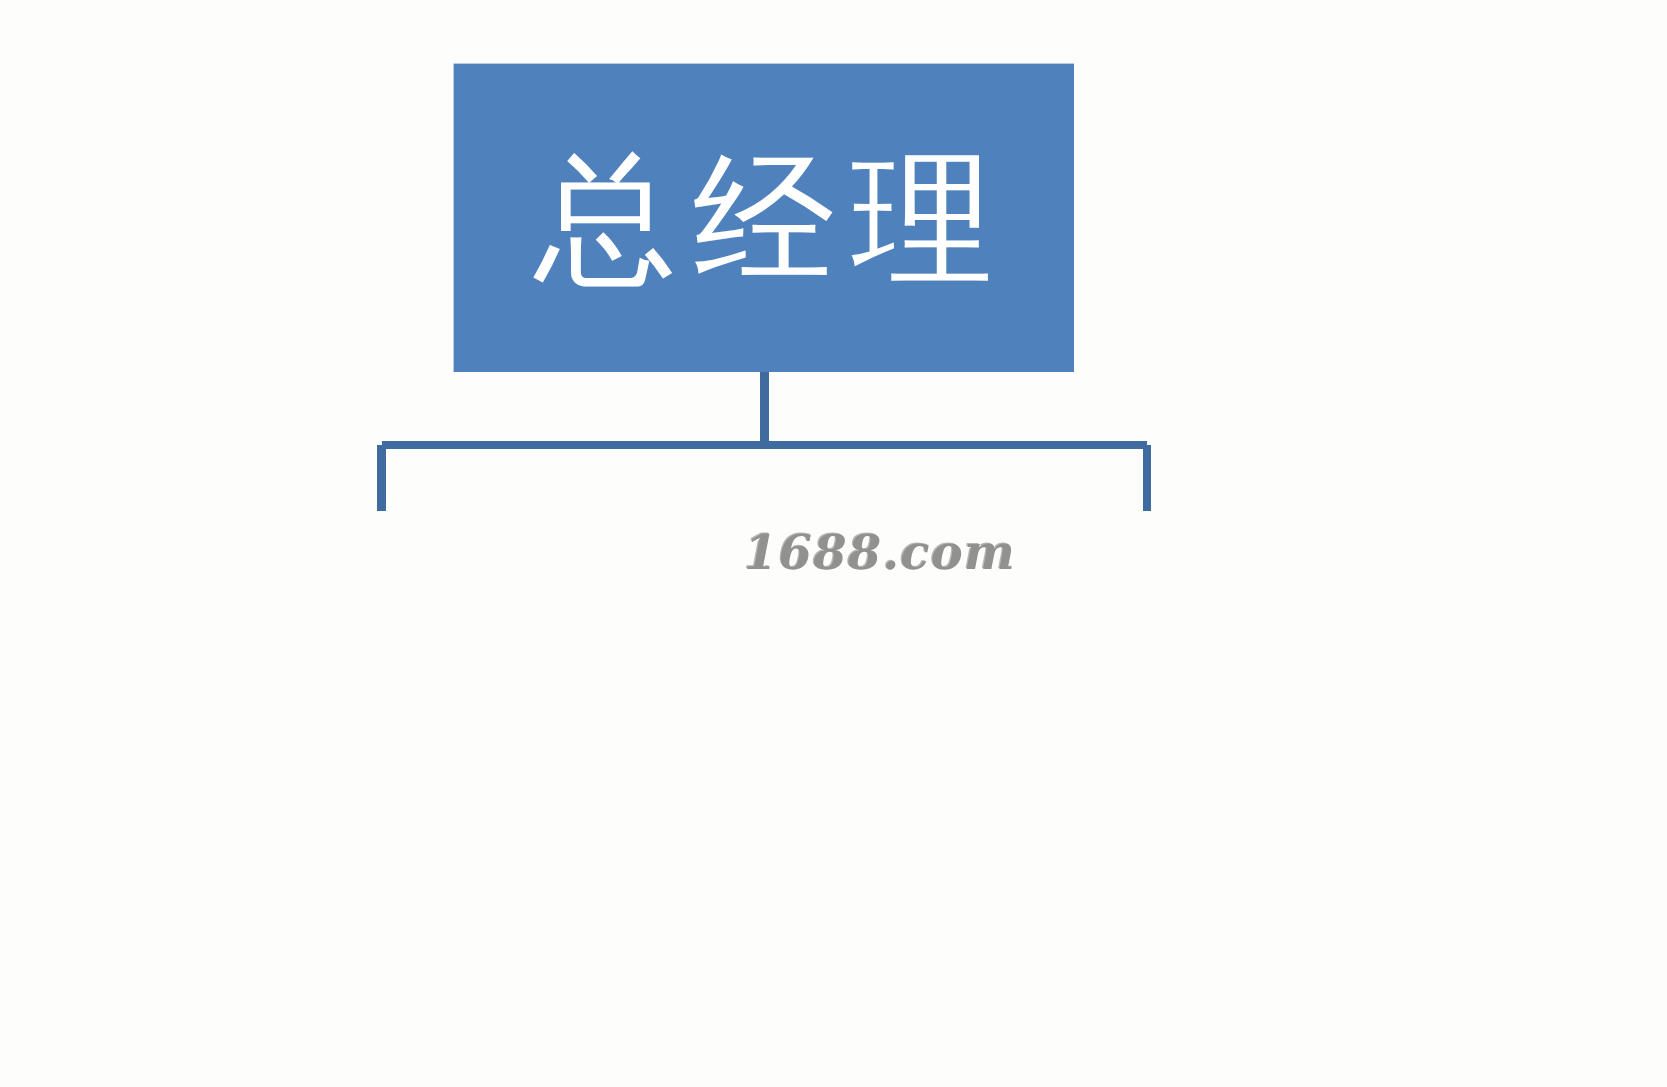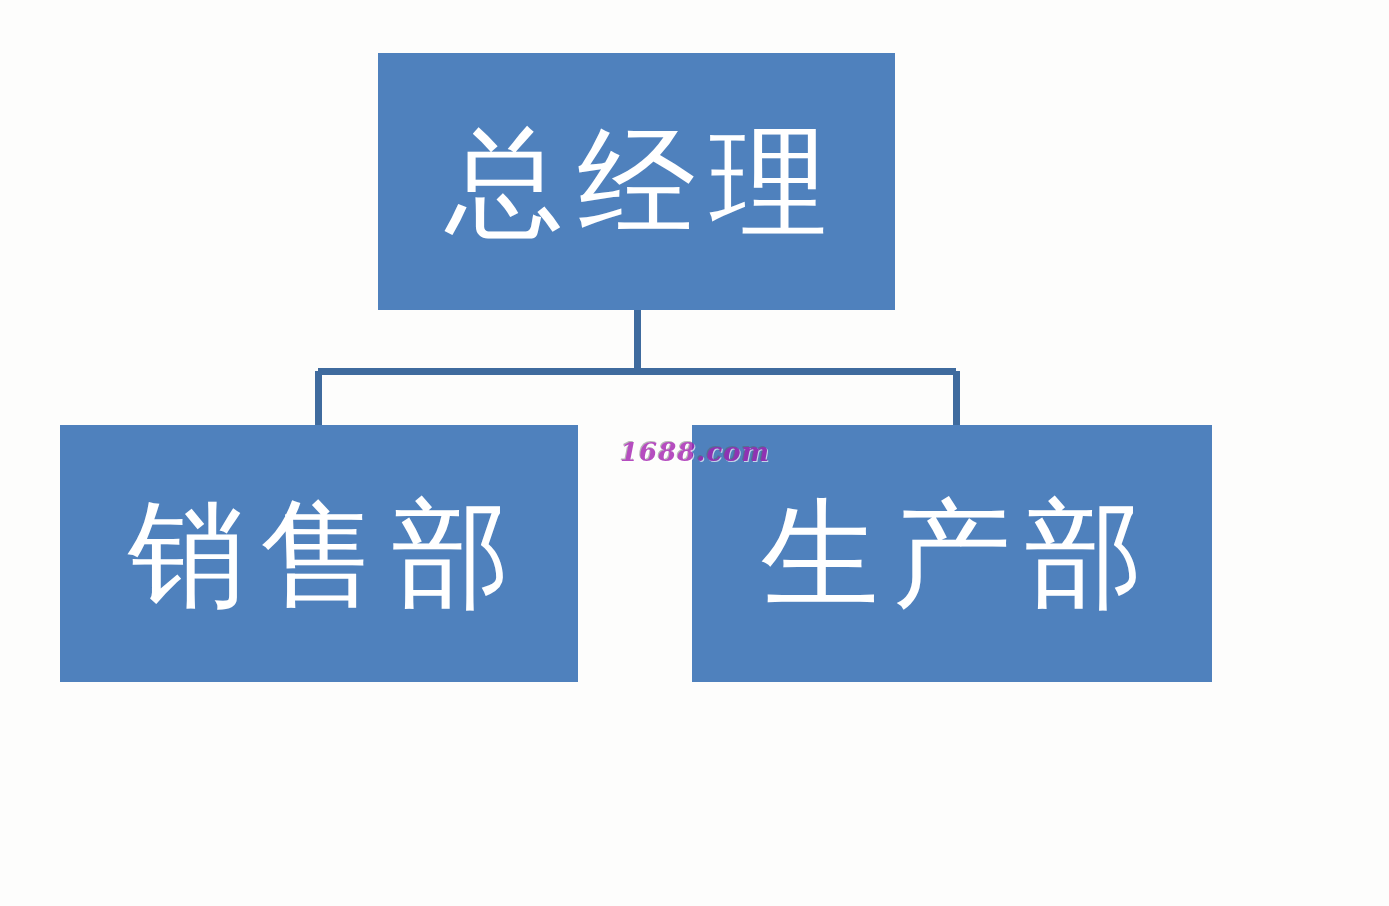--- a/index.html
+++ b/index.html
@@ -84,24 +84,24 @@
     text-indent: 14px;
   }
 
   
   #watermark {
     position: absolute;
     left: 620px;
     top: 437px;
     font-family: "DejaVu Serif", "Liberation Serif", serif;
     font-style: italic;
-    font-size: 26px;
+    font-size: 40px;
     font-weight: 700;
     letter-spacing: 1px;
-    color: #a21caf;
+    color: #737373;
     opacity: 0.78;
     text-shadow:
        1px  1px 0 rgba(255,255,255,0.85),
       -1px -1px 0 rgba(90,90,90,0.55);
     white-space: nowrap;
     pointer-events: none;
     user-select: none;
   }
 </style>
 </head>
@@ -115,23 +115,17 @@
       <line x1="318" y1="371" x2="956" y2="371"></line>
       <line x1="318" y1="371" x2="318" y2="426"></line>
       <line x1="956" y1="371" x2="956" y2="426"></line>
     </g>
   </svg>
 
   <div class="org-box" id="box-top">
     <span class="org-box-label">总经理</span>
   </div>
 
-  <div class="org-box" id="box-left">
-    <span class="org-box-label">销售部</span>
-  </div>
 
-  <div class="org-box" id="box-right">
-    <span class="org-box-label">生产部</span>
-  </div>
 
   <div id="watermark">1688.com</div>
 
 </div>
 
 </body></html>

